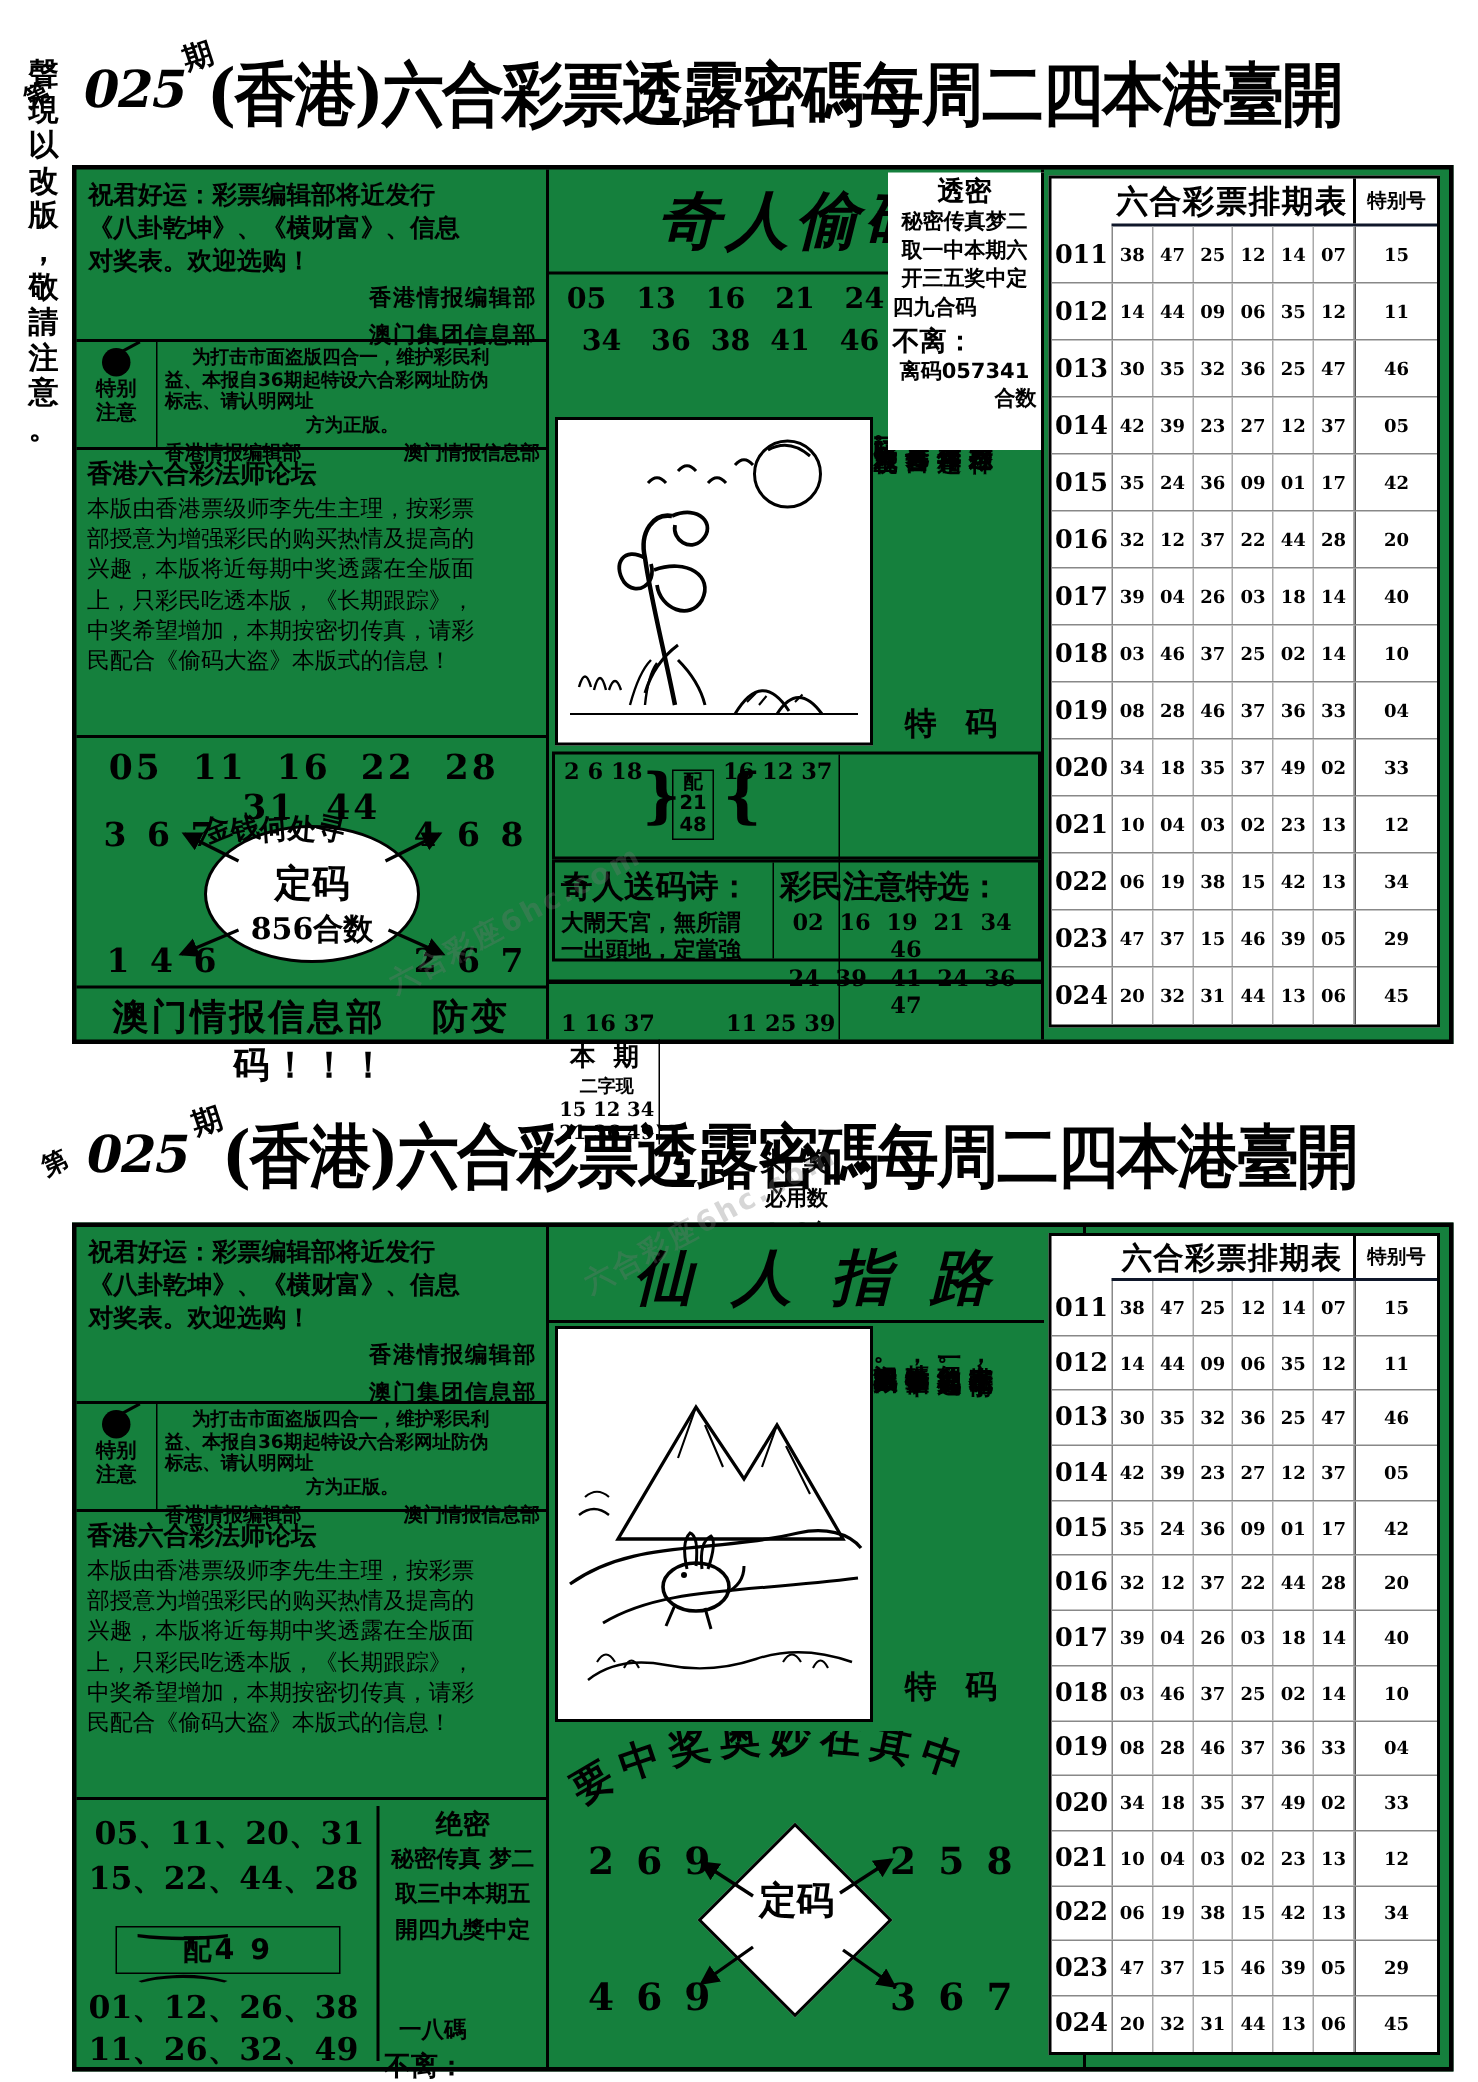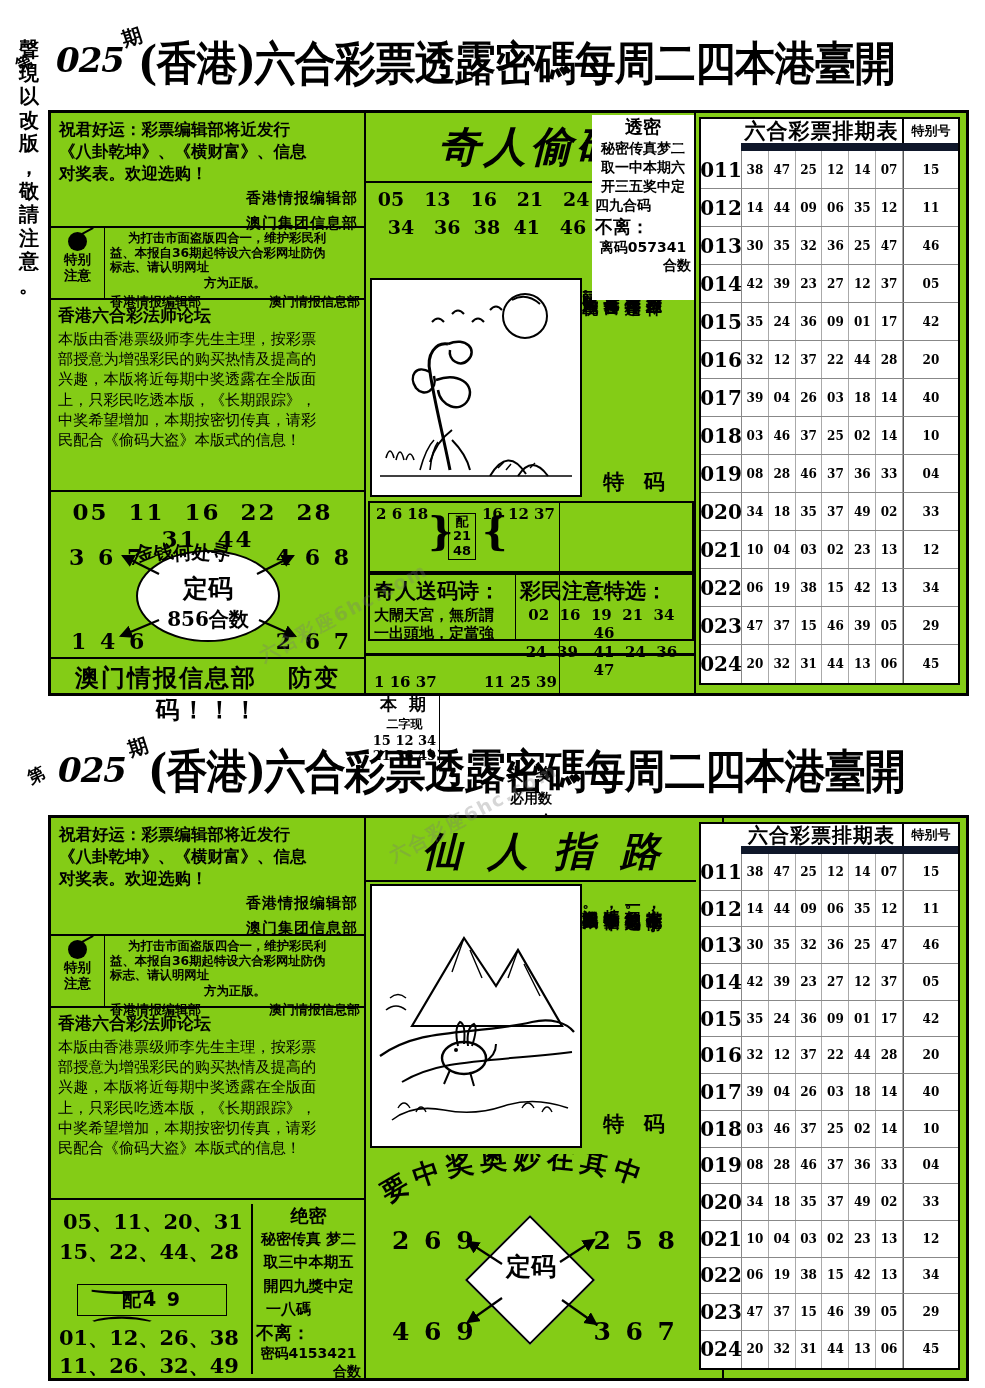--- a/index.html
+++ b/index.html
@@ -18,21 +18,21 @@
   .mh-title{position:absolute;font-size:41px;font-weight:bold;white-space:nowrap;
             font-family:"DejaVu Serif","Liberation Serif",serif;letter-spacing:-1px;
             transform:scaleY(1.12);transform-origin:left center;}
 
   
   .sidenote{position:absolute;left:14px;top:38px;font-size:20px;font-weight:bold;
             line-height:1.18;width:30px;text-align:center;font-family:"DejaVu Serif","Liberation Serif",serif;}
   .sidenote span{display:block;}
 
   
-  .panel{position:absolute;border:3px solid #000;background:#84cc16;}
+  .panel{position:absolute;border:3px solid #000;background:#15803d;}
 
   
   .lc{position:absolute;left:0;top:0;width:315px;height:100%;border-right:2px solid #000;box-sizing:border-box;}
   .greet{position:absolute;left:0;top:0;width:100%;box-sizing:border-box;padding:6px 6px 2px 8px;
          border-bottom:2px solid #000;}
   .greet p{margin:0;font-size:16.5px;line-height:1.32;font-weight:bold;
            font-family:"DejaVu Sans","Liberation Sans",sans-serif;text-align:justify;}
   .greet .sig{text-align:right;font-size:15px;line-height:1.35;margin-top:4px;letter-spacing:1px;}
 
   .warnrow{position:absolute;width:100%;box-sizing:border-box;display:flex;border-bottom:2px solid #000;}
@@ -85,29 +85,29 @@
   .peibox{border:1.5px solid #000;padding:1px 4px;font-size:13px;font-weight:bold;line-height:1.1;text-align:center;}
 
   .bottomsplit{position:absolute;border:2px solid #000;box-sizing:border-box;display:flex;}
   .bs-l{box-sizing:border-box;border-right:1.5px solid #000;padding:2px 4px;}
   .bs-r{flex:1;box-sizing:border-box;padding:2px 4px;}
   .bs-h{font-size:21px;font-weight:bold;margin-bottom:1px;}
   .bs-t{font-size:15px;font-weight:bold;line-height:1.22;}
 
   
   .sched{position:absolute;border:2.5px solid #000;box-sizing:border-box;background:#fff;}
-  .sched-hdr{display:flex;border-bottom:8px solid #0f172a;box-sizing:border-box;margin-left:40px;}
+  .sched-hdr{display:flex;border-bottom:2px solid #0f172a;box-sizing:border-box;margin-left:40px;}
   .sched-hdr .h-main{flex:1;text-align:center;font-weight:bold;font-family:"DejaVu Serif","Liberation Serif",serif;
                      border-right:2px solid #000;letter-spacing:1px;display:flex;align-items:center;justify-content:center;}
   .sched-hdr .h-sp{width:54px;flex:0 0 54px;text-align:center;font-weight:bold;font-size:13px;
                    display:flex;align-items:center;justify-content:center;}
   .srow{display:flex;border-bottom:1px solid #888;box-sizing:border-box;}
   .srow:last-child{border-bottom:none;}
   .sc-id{width:40px;flex:0 0 40px;font-weight:bold;font-family:"DejaVu Serif","Liberation Serif",serif;
-         display:flex;align-items:center;justify-content:center;border-right:1px solid #888;font-size:20px;}
+         display:flex;align-items:center;justify-content:center;border-right:1px solid #888;font-size:17px;}
   .sc{flex:1;display:flex;align-items:center;justify-content:center;border-right:1px solid #aaa;
       font-size:12px;font-weight:bold;font-family:"DejaVu Serif","Liberation Serif",serif;}
   .sc-sp{width:54px;flex:0 0 54px;display:flex;align-items:center;justify-content:center;
          font-size:12px;font-weight:bold;border-left:1.5px solid #555;font-family:"DejaVu Serif","Liberation Serif",serif;}
 
   
   .nums2{position:absolute;font-size:21px;font-weight:bold;font-family:"DejaVu Serif","Liberation Serif",serif;
          line-height:1.5;white-space:nowrap;}
   .peibox2{position:absolute;border:1.6px solid #000;text-align:center;font-size:19px;font-weight:bold;
            display:flex;align-items:center;justify-content:center;letter-spacing:2px;}
@@ -565,21 +565,21 @@
         <div class="curly" style="left:58px;top:108px;">⌒</div>
         <div class="nums2" style="left:8px;top:118px;">01、12、26、38</div>
         <div class="nums2" style="left:8px;top:146px;">11、26、32、49</div>
       </div>
 
       <div class="secret" style="left:200px;top:386px;width:113px;height:170px;">
         <div class="t">绝密</div>
         <div class="l">秘密传真 梦二</div>
         <div class="l">取三中本期五</div>
         <div class="l">開四九獎中定</div>
-        <div class="l" style="text-align:left;padding-left:10px;">一八碼</div>
+        <div class="l" style="text-align:left;padding-left:10px;margin-top:44px;">一八碼</div>
         <div class="bl" style="text-align:left;">不离：</div>
         <div class="r" style="text-align:center;">密码4153421</div>
         <div class="r">合数</div>
       </div>
     </div>
 
     <div class="mc" style="left:315px;top:0;width:358px;height:100%;border-right:2px solid #000;">
       <div class="bigbrand" style="top:6px;font-size:40px;letter-spacing:6px;">仙 人 指 路</div>
       <div class="hr-thick" style="left:0;top:62px;width:330px;height:2px;"></div>
 

